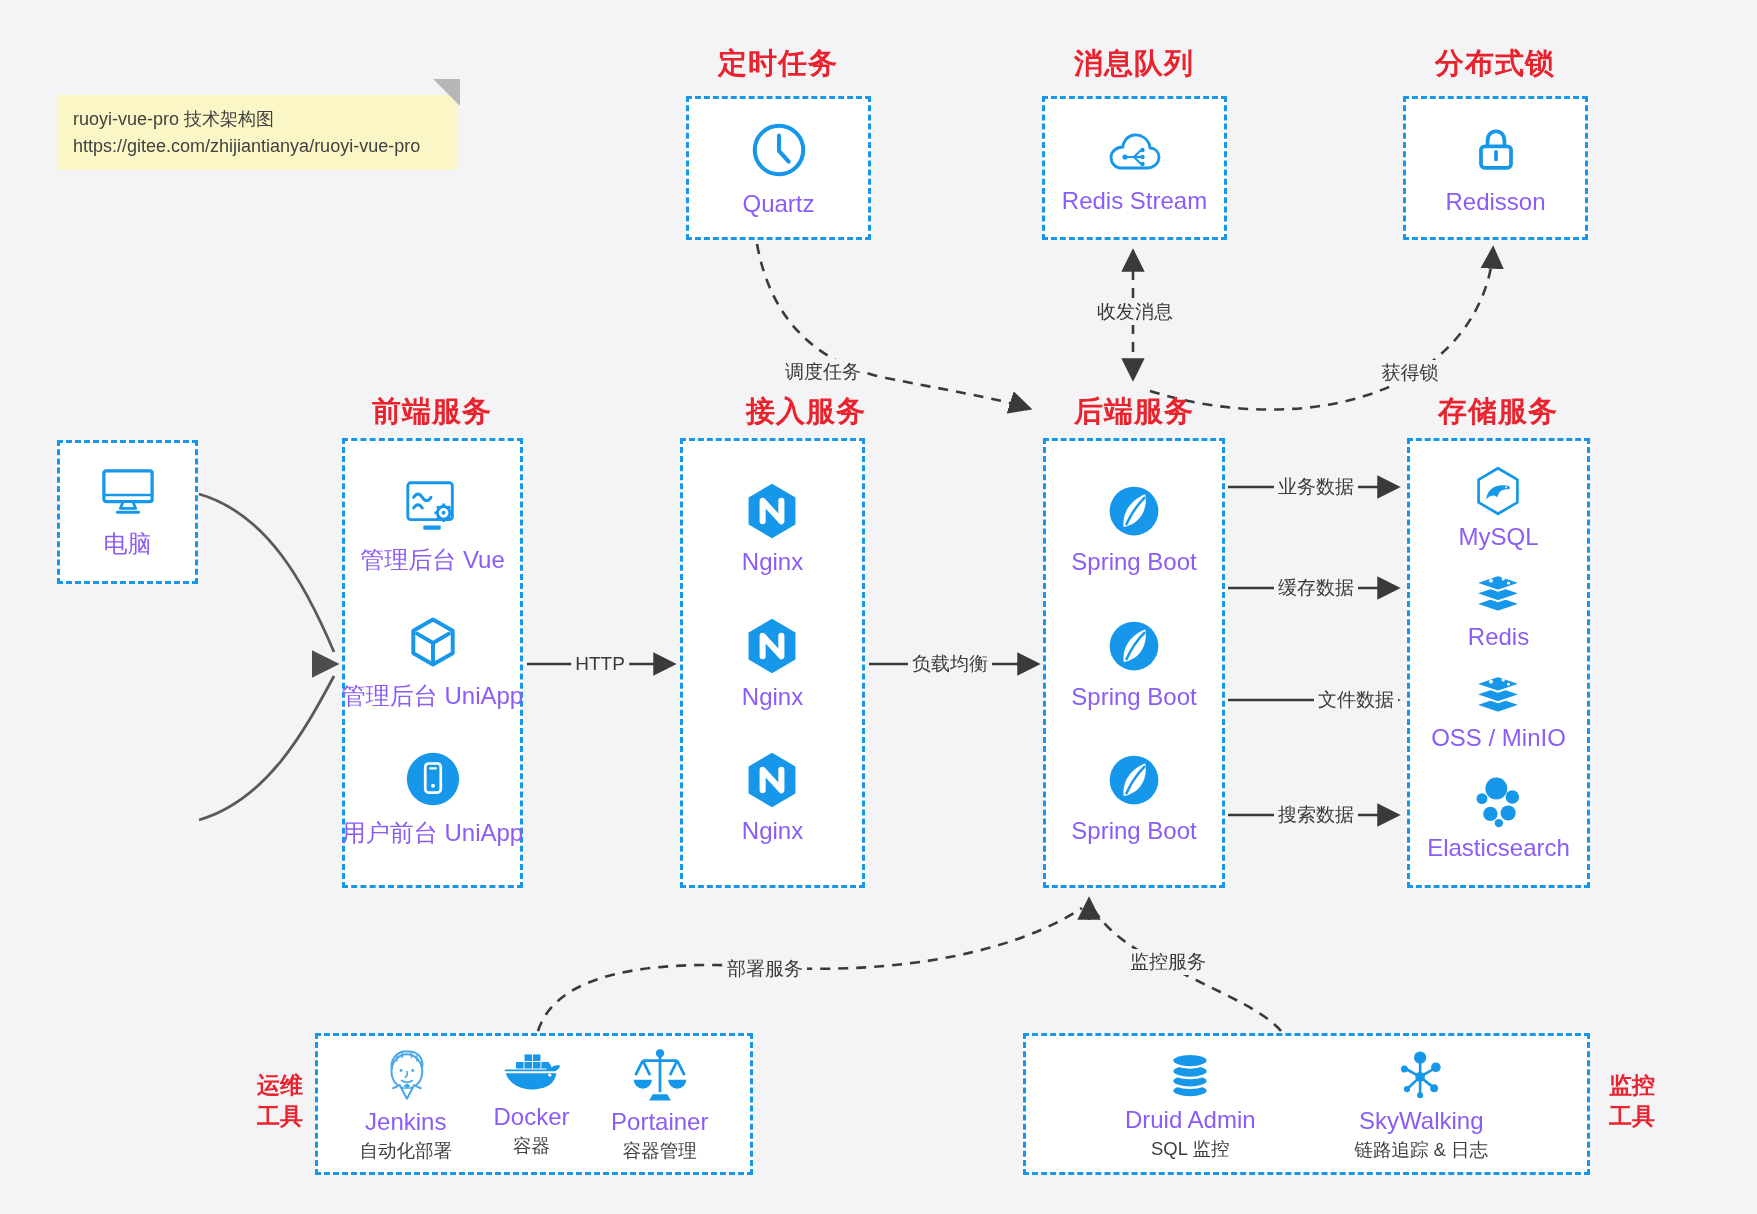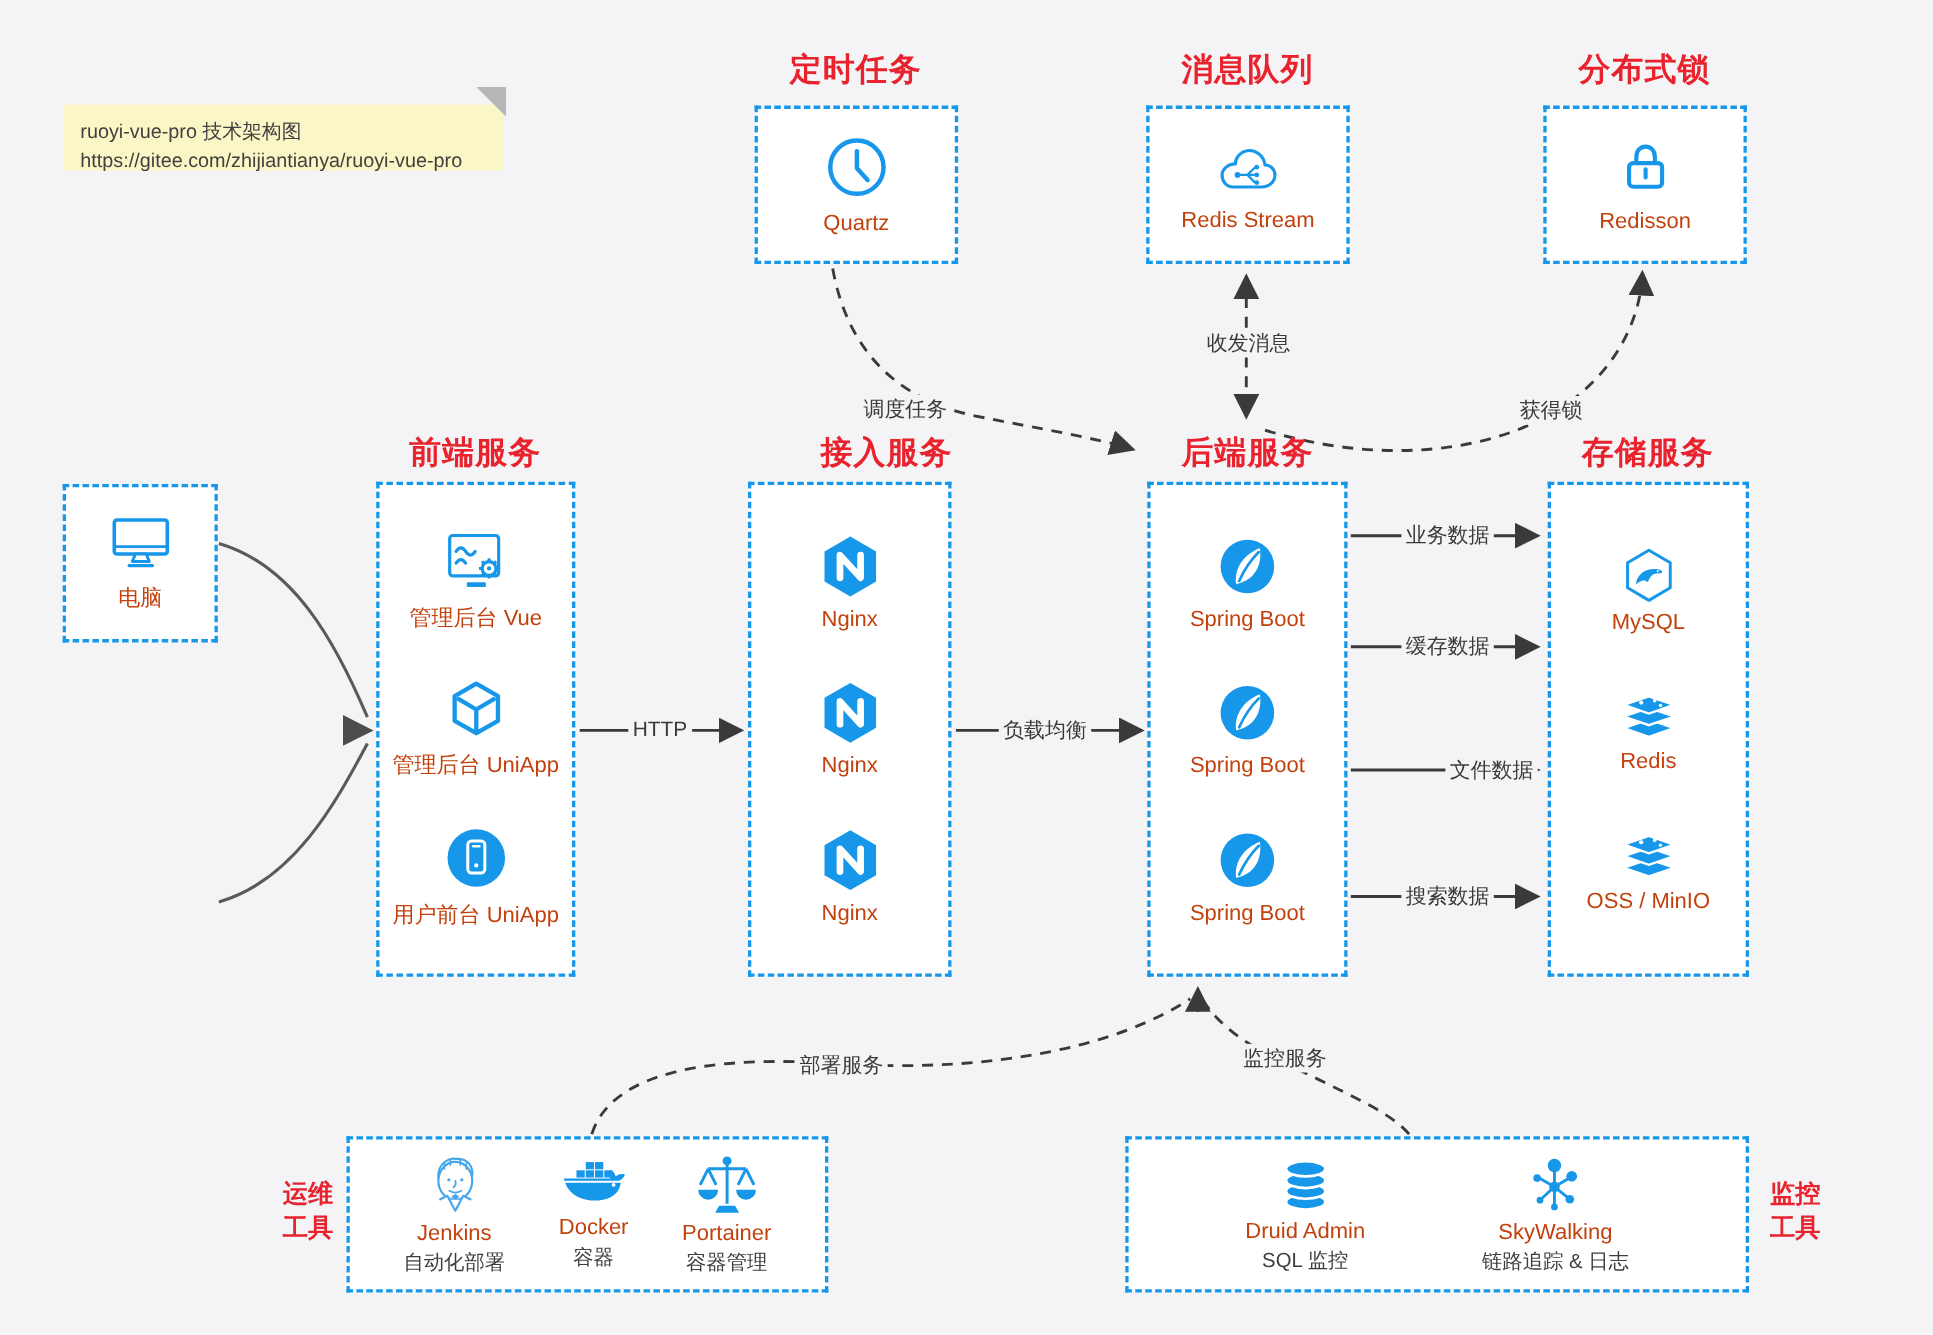--- a/index.html
+++ b/index.html
@@ -5,29 +5,29 @@
   html,body{margin:0;padding:0;}
   .canvas{position:relative;width:1757px;height:1214px;background:#f4f4f6;overflow:hidden;
           font-family:"Liberation Sans","DejaVu Sans",sans-serif;color:#3e3e3e;}
   svg.layer{position:absolute;left:0;top:0;z-index:1;}
   .gbox{position:absolute;background:#fff;border:3px dashed #1697ea;box-sizing:border-box;
         display:flex;z-index:2;}
   .col{flex-direction:column;justify-content:space-evenly;align-items:center;}
   .single{flex-direction:column;justify-content:center;align-items:center;gap:9px;}
   .row{flex-direction:row;justify-content:space-evenly;align-items:center;}
   .cell{display:flex;flex-direction:column;align-items:center;gap:7px;}
-  .nlabel{font-size:20px;color:#c2410c;white-space:nowrap;}
+  .nlabel{font-size:24px;color:#8b5cf6;white-space:nowrap;}
   .ndesc{font-size:18.5px;color:#3e3e3e;white-space:nowrap;}
   .gtitle{position:absolute;width:180px;text-align:center;font-size:29px;font-weight:bold;
           color:#e9232e;letter-spacing:1px;z-index:3;white-space:nowrap;}
   .side-title{position:absolute;font-size:23px;font-weight:bold;color:#e9232e;line-height:31px;
           text-align:center;width:60px;z-index:3;}
   .elabel{position:absolute;transform:translate(-50%,-50%);font-size:19px;color:#3a3a3a;
           background:#f4f4f6;padding:0 4px;white-space:nowrap;z-index:3;}
-  .note{position:absolute;left:58px;top:95px;width:400px;height:60px;background:#fbf6c5;
+  .note{position:absolute;left:58px;top:95px;width:400px;height:75px;background:#fbf6c5;
         z-index:2;font-size:18px;line-height:27px;color:#414141;padding:11px 0 0 15px;
         box-sizing:border-box;}
   .note-fold{position:absolute;top:-16px;right:-2px;width:27px;height:27px;background:#b6b7b9;
         clip-path:polygon(0 0,100% 0,100% 100%);}
   .icon{display:block;}
 </style>
 </head>
 <body>
 
 <div class="canvas">
@@ -237,20 +237,33 @@
       <svg class="icon" width="56" height="44" viewBox="0 0 64 48">
         <polygon points="32,24 58,33 32,42 6,33" fill="#1697ea" stroke="#fff" stroke-width="2.4"></polygon>
         <polygon points="32,12 58,21 32,30 6,21" fill="#1697ea" stroke="#fff" stroke-width="2.4"></polygon>
         <polygon points="32,0 58,9 32,18 6,9" fill="#1697ea" stroke="#fff" stroke-width="2.4"></polygon>
         <circle cx="24" cy="6.5" r="2.2" fill="#fff"></circle>
         <circle cx="38" cy="4.5" r="1.9" fill="#fff"></circle>
         <circle cx="44" cy="9.5" r="1.7" fill="#fff"></circle>
       </svg>
       <div class="nlabel">OSS / MinIO</div>
     </div>
+    <div class="cell" style="gap:5px;">
+      <svg class="icon" width="54" height="54" viewBox="0 0 64 64">
+        <g fill="#1697ea">
+          <circle cx="30" cy="16" r="13"></circle>
+            <circle cx="49" cy="26" r="8"></circle>
+          <circle cx="13" cy="28" r="6.5"></circle>
+            <circle cx="44" cy="45" r="9"></circle>
+          <circle cx="23" cy="46" r="8.5"></circle>
+            <circle cx="33" cy="57" r="5"></circle>
+        </g>
+      </svg>
+      <div class="nlabel">Elasticsearch</div>
+    </div>
   </div>
 
   <div class="side-title" style="left:250px;top:1070px;">
     <div>运维</div>
     <div>工具</div>
   </div>
   <div class="gbox row" style="left:315px;top:1033px;width:438px;height:142px;">
     <div class="cell" style="gap:2px;">
       <svg class="icon" width="58" height="60" viewBox="0 0 64 64">
         <ellipse cx="33" cy="27" rx="17" ry="19" fill="#fff" stroke="#49a7e9" stroke-width="2.2"></ellipse>

